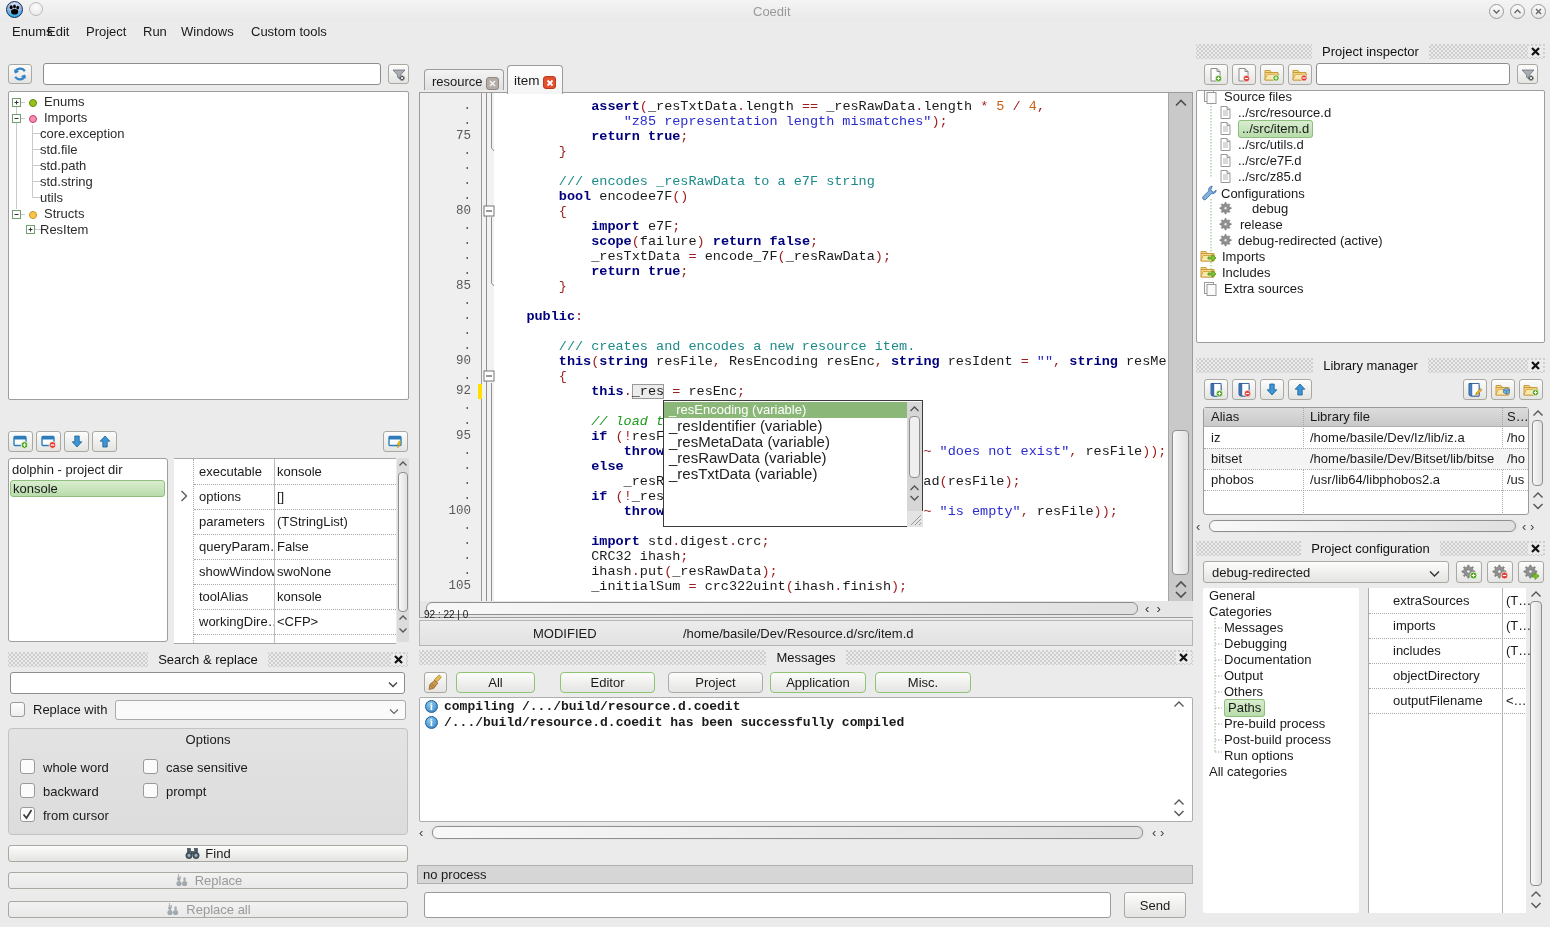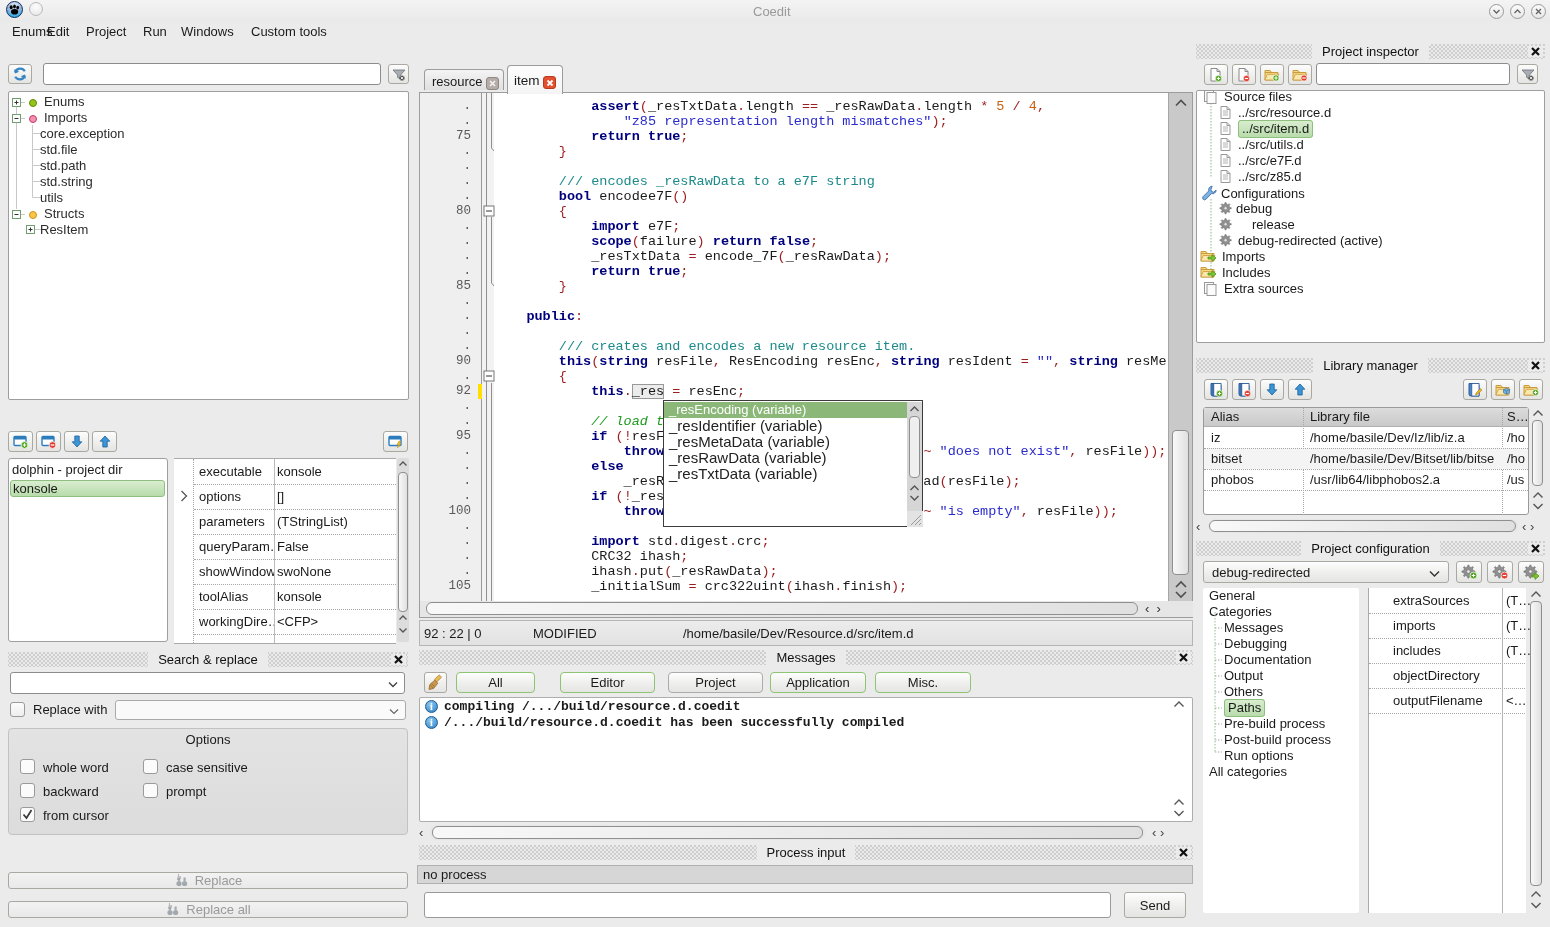--- a/index.html
+++ b/index.html
@@ -241,20 +241,31 @@
 <div class="chk" style="left:20px;top:783px;background:#fbfbfb"></div>
     <div class="abs" style="left:43px;top:784px">backward</div>
 <div class="chk" style="left:143px;top:783px;background:#fbfbfb"></div>
     <div class="abs" style="left:166px;top:784px">prompt</div>
 <div class="chk" style="left:20px;top:807px;background:#fbfbfb">
       <svg width="13" height="13" viewBox="0 0 13 13">
         <path d="M2.5 6.5l3 3.5 5-8" fill="none" stroke="#3a3a3a" stroke-width="1.7"></path>
       </svg>
     </div>
     <div class="abs" style="left:43px;top:808px">from cursor</div>
+<div class="btn" style="left:8px;top:845px;width:400px;height:17px;font-size:13px"><svg width="15" height="13" viewBox="0 0 15 13" style="margin-right:5px">
+        <g fill="#4a5a66" stroke="#2f3c46" stroke-width="0.6">
+          <circle cx="4" cy="8.5" r="3.2"></circle>
+          <circle cx="11" cy="8.5" r="3.2"></circle>
+          <rect x="2.6" y="1.5" width="2.8" height="4"></rect>
+          <rect x="9.6" y="1.5" width="2.8" height="4"></rect>
+          <rect x="6.4" y="4.5" width="2.2" height="2.5"></rect>
+        </g>
+        <circle cx="4" cy="8.5" r="1.4" fill="#9fb6c4"></circle>
+        <circle cx="11" cy="8.5" r="1.4" fill="#9fb6c4"></circle>
+      </svg>Find</div>
 <div class="btn" style="left:8px;top:872px;width:400px;height:17px;color:#9a9a9a;background:linear-gradient(#f2f2f2,#e9e9e9)"><svg width="16" height="14" viewBox="0 0 16 14" style="margin-right:5px;opacity:0.45">
         <g fill="#4a5a66">
           <circle cx="5" cy="9.5" r="2.6"></circle>
           <circle cx="10.6" cy="9.5" r="2.6"></circle>
           <rect x="3.9" y="3.5" width="2.2" height="3.4"></rect>
           <rect x="9.5" y="3.5" width="2.2" height="3.4"></rect>
         </g>
         <text x="3" y="6" font-size="8" font-style="italic" fill="#333" font-family="Liberation Serif,serif">b</text>
       </svg>Replace</div>
 <div class="btn" style="left:8px;top:901px;width:400px;height:17px;color:#9a9a9a;background:linear-gradient(#f2f2f2,#e9e9e9)"><svg width="16" height="14" viewBox="0 0 16 14" style="margin-right:5px;opacity:0.45">
@@ -411,21 +422,21 @@
         </svg>
       </div>
 </div>
 
 <div class="abs" style="left:420px;top:601px;width:748px;height:16px;background:#e6e6e6">
   <div class="sbthumb" style="left:6px;top:1px;width:712px;height:13px;border-radius:6px"></div>
 </div>
 <div class="abs" style="left:1145px;top:601px;width:48px;height:16px;background:#e6e6e6;color:#333;font-size:13px;line-height:16px">‹ &nbsp;›</div>
 
 <div class="abs" style="left:419px;top:620px;width:774px;height:26px;background:linear-gradient(#ececec,#e2e2e2);border:1px solid #b5b5b5;box-sizing:border-box"></div>
-<div class="abs" style="left:424px;top:626px;font-size:13px">92 : 22 | 0</div>
+<div class="abs" style="left:424px;top:609px;font-size:10px">92 : 22 | 0</div>
 <div class="abs" style="left:533px;top:626px;font-size:13px">MODIFIED</div>
 <div class="abs" style="left:683px;top:626px;font-size:13px">/home/basile/Dev/Resource.d/src/item.d</div>
 
 <div class="ptitle" style="left:419px;top:650px;width:774px"><span class="lbl">Messages</span><svg class="x" width="11" height="11" viewBox="0 0 11 11">
         <path d="M2 2l7 7M9 2l-7 7" stroke="#111" stroke-width="2.2"></path>
       </svg></div>
 <div class="btn" style="left:424px;top:672px;width:23px;height:21px">
       <svg width="17" height="17" viewBox="0 0 17 17">
         <rect x="9.2" y="1" width="3.4" height="7" rx="1" transform="rotate(45 11 4.5)" fill="#e8b94f" stroke="#a8803c" stroke-width="0.7"></rect>
         <path d="M7.8 6.2L10.8 9.2 6.5 14.5 2 15.5 2.8 10.6z" fill="#c89850" stroke="#96662a" stroke-width="0.8"></path>
@@ -452,23 +463,20 @@
   <svg class="abs" style="left:2px;top:111px" width="12" height="9" viewBox="0 0 12 9">
         <path d="M1.5 2L6 6.5 10.5 2" fill="none" stroke="#555" stroke-width="1.4"></path>
       </svg>
 </div>
 <div class="abs" style="left:419px;top:826px;width:10px;height:14px;color:#444;font-size:13px;line-height:14px">‹</div>
 <div class="abs" style="left:430px;top:825px;width:715px;height:15px;background:#e6e6e6;border-radius:7px">
       <div class="sbthumb" style="left:2px;top:1px;width:711px;height:13px;border-radius:6px"></div>
     </div>
 <div class="abs" style="left:1152px;top:826px;width:40px;height:14px;color:#444;font-size:13px;line-height:14px">‹ ›</div>
 
-<div class="ptitle" style="left:419px;top:845px;width:774px"><span class="lbl">Process input</span><svg class="x" width="11" height="11" viewBox="0 0 11 11">
-        <path d="M2 2l7 7M9 2l-7 7" stroke="#111" stroke-width="2.2"></path>
-      </svg></div>
 <div class="abs" style="left:417px;top:865px;width:776px;height:19px;background:#d6d6d6;border:1px solid #b0b0b0;box-sizing:border-box;font-size:13px;line-height:18px;padding-left:5px">no process</div>
 <div class="input" style="left:424px;top:892px;width:687px;height:26px;border-color:#9a9a9a"></div>
 <div class="btn" style="left:1124px;top:892px;width:62px;height:26px;font-size:13px">Send</div>
 
 <div class="ptitle" style="left:1196px;top:44px;width:349px"><span class="lbl">Project inspector</span><svg class="x" width="11" height="11" viewBox="0 0 11 11">
         <path d="M2 2l7 7M9 2l-7 7" stroke="#111" stroke-width="2.2"></path>
       </svg></div>
 <div class="btn" style="left:1204px;top:64px;width:24px;height:21px">
       <svg width="16" height="16" viewBox="0 0 16 16">
         <path d="M3 1.5h6l3 3V14H3z" fill="#fdfdfd" stroke="#8a8a8a"></path>
@@ -566,24 +574,24 @@
             <line x1="4" y1="6" x2="9" y2="6"></line>
             <line x1="4" y1="8" x2="9" y2="8"></line>
             <line x1="4" y1="10" x2="9" y2="10"></line>
           </g>
         </svg><span style="margin-left:6px">../src/z85.d</span></div>
   <div class="trow" style="left:1201px;top:185px"><svg width="16" height="16" viewBox="0 0 16 16" style="display:inline-block;vertical-align:-3px">
           <path d="M11.2 1.2a3.6 3.6 0 0 0-3.4 4.7L2.2 11.5a1.9 1.9 0 1 0 2.7 2.7l5.6-5.6a3.6 3.6 0 0 0 4.6-3.5l-2.4 2.1-2.1-.7-.7-2.1z" fill="#7fb2e2" stroke="#3c6ea5" stroke-width="0.9"></path>
         </svg><span style="margin-left:4px">Configurations</span></div>
   <div class="trow" style="left:1219px;top:201px"><svg width="13" height="13" viewBox="0 0 14 14" style="display:inline-block;vertical-align:-2px">
           <use href="#gearsym"></use>
-        </svg><span style="margin-left:4px">debug</span></div>
+        </svg><span style="margin-left:20px">debug</span></div>
   <div class="trow" style="left:1219px;top:217px"><svg width="13" height="13" viewBox="0 0 14 14" style="display:inline-block;vertical-align:-2px">
           <use href="#gearsym"></use>
-        </svg><span style="margin-left:20px">release</span></div>
+        </svg><span style="margin-left:8px">release</span></div>
   <div class="trow" style="left:1219px;top:233px"><svg width="13" height="13" viewBox="0 0 14 14" style="display:inline-block;vertical-align:-2px">
           <use href="#gearsym"></use>
         </svg><span style="margin-left:6px">debug-redirected (active)</span></div>
   <div class="trow" style="left:1200px;top:249px"><svg width="17" height="15" viewBox="0 0 17 15" style="display:inline-block;vertical-align:-3px">
           <path d="M1 2.5h5l1.5 2H14V12H1z" fill="#f7d880" stroke="#c89b3f"></path>
           <path d="M1 4.5h13" stroke="#c89b3f"></path>
           <path d="M0.8 12 L3.2 6.5 H14.9 L12.5 12 Z" fill="#fae7ab" stroke="#c89b3f" stroke-width="0.8"></path>
           <path d="M8 8h4V5.6L16 9l-4 3.4V10H8z" fill="#7cc832" stroke="#4f9212" stroke-width="0.8"></path>
         </svg><span style="margin-left:5px">Imports</span></div>
   <div class="trow" style="left:1200px;top:265px"><svg width="17" height="15" viewBox="0 0 17 15" style="display:inline-block;vertical-align:-3px">

